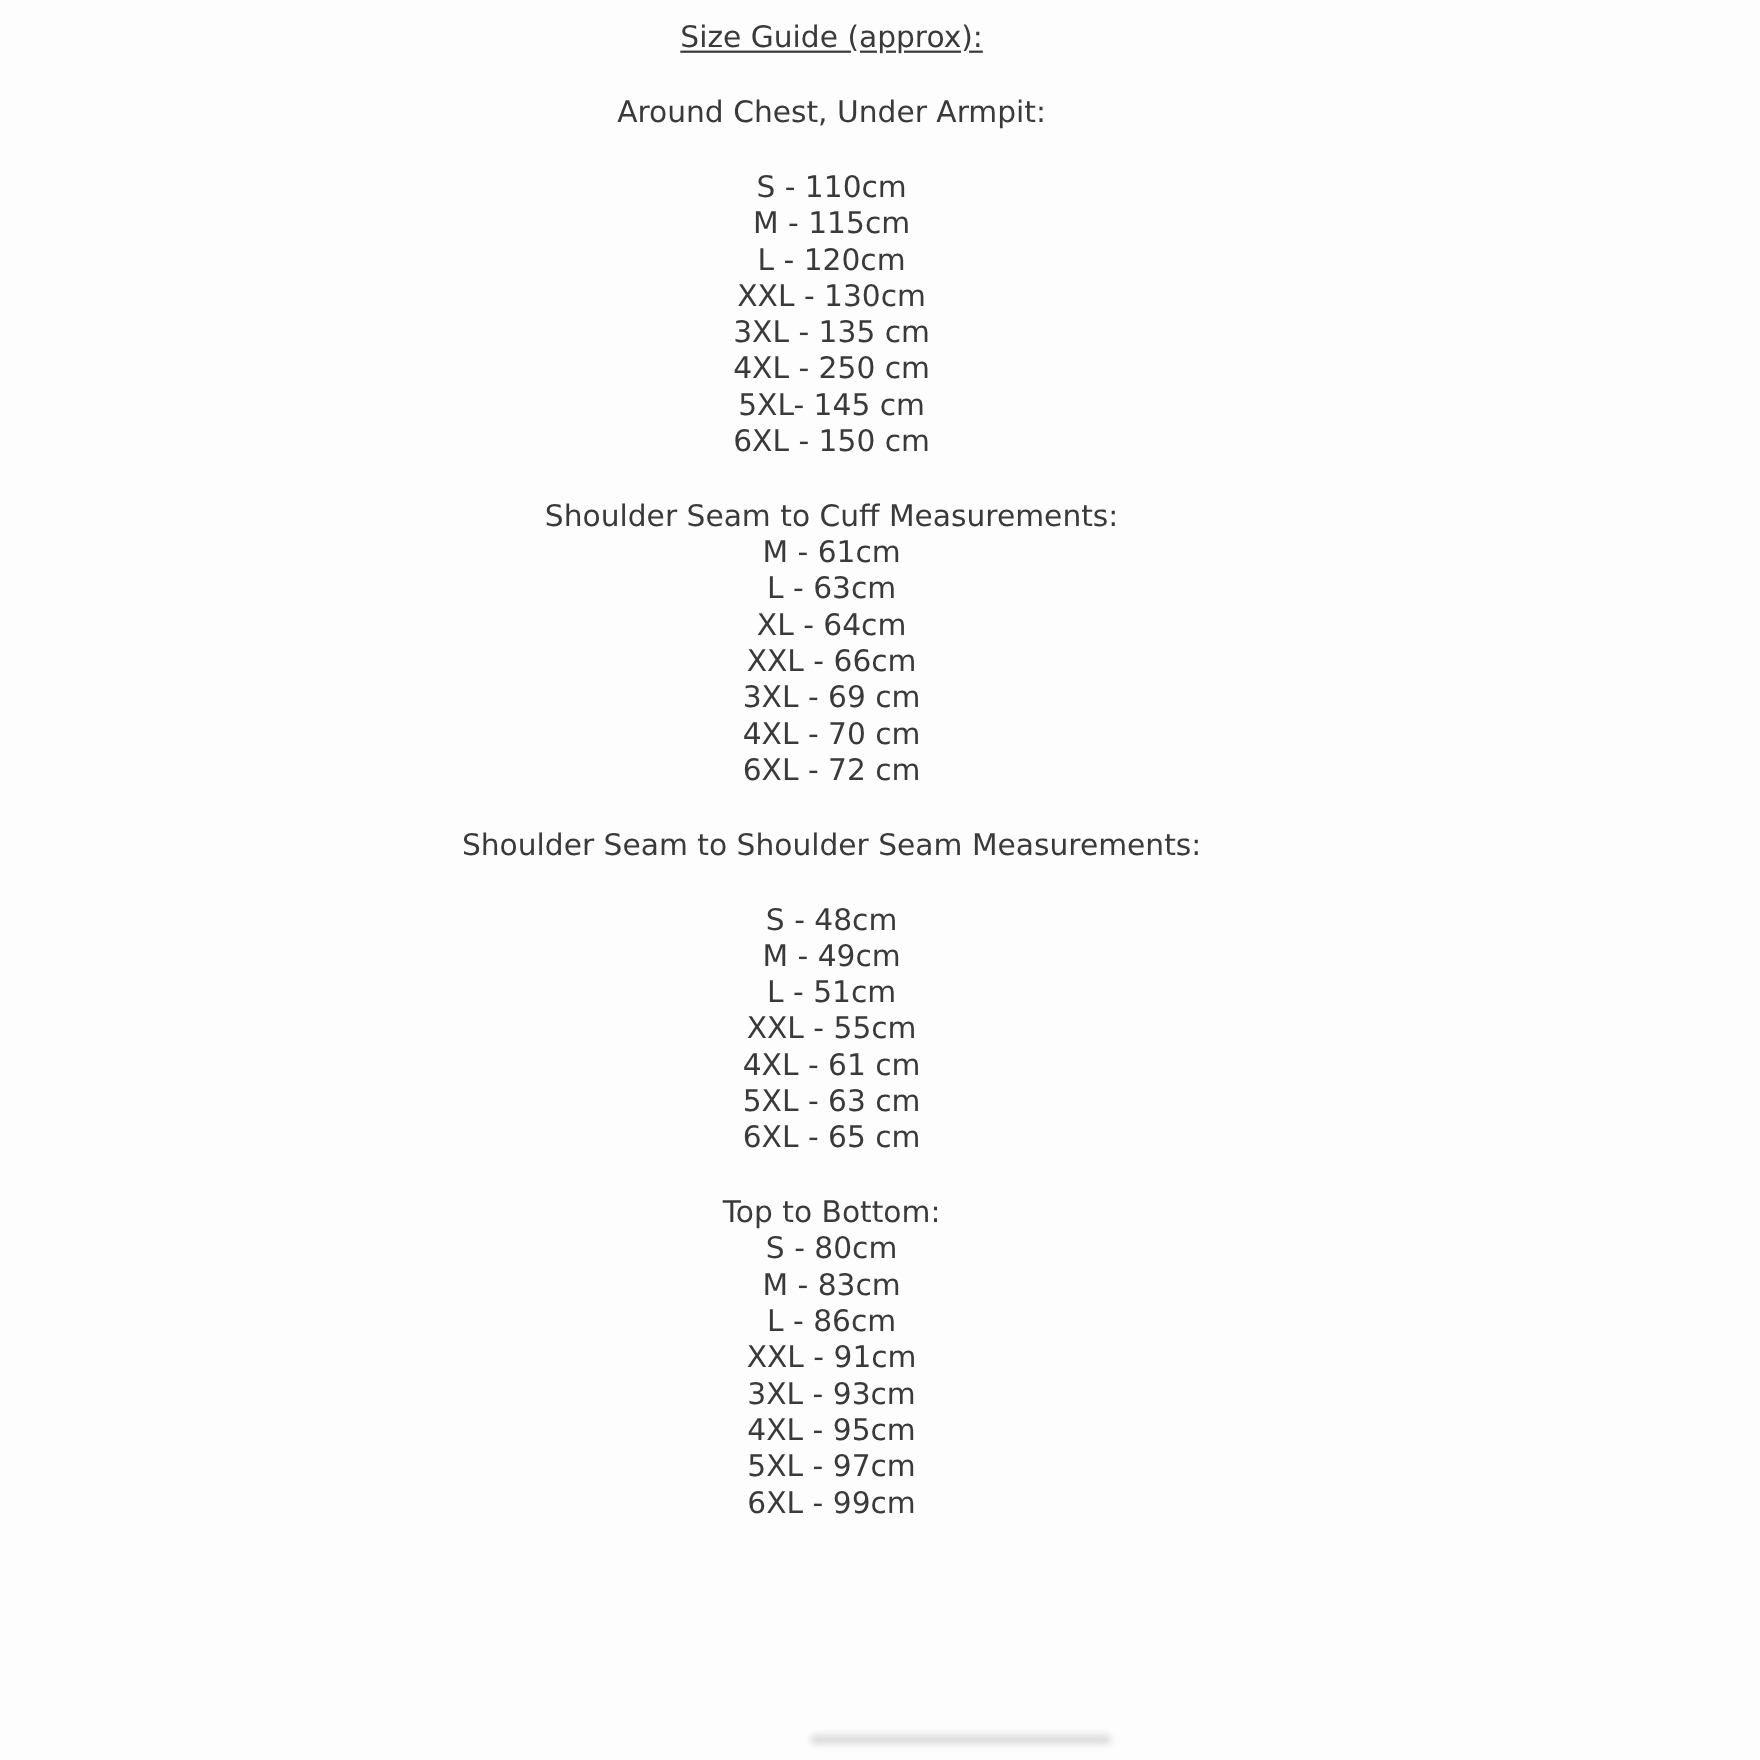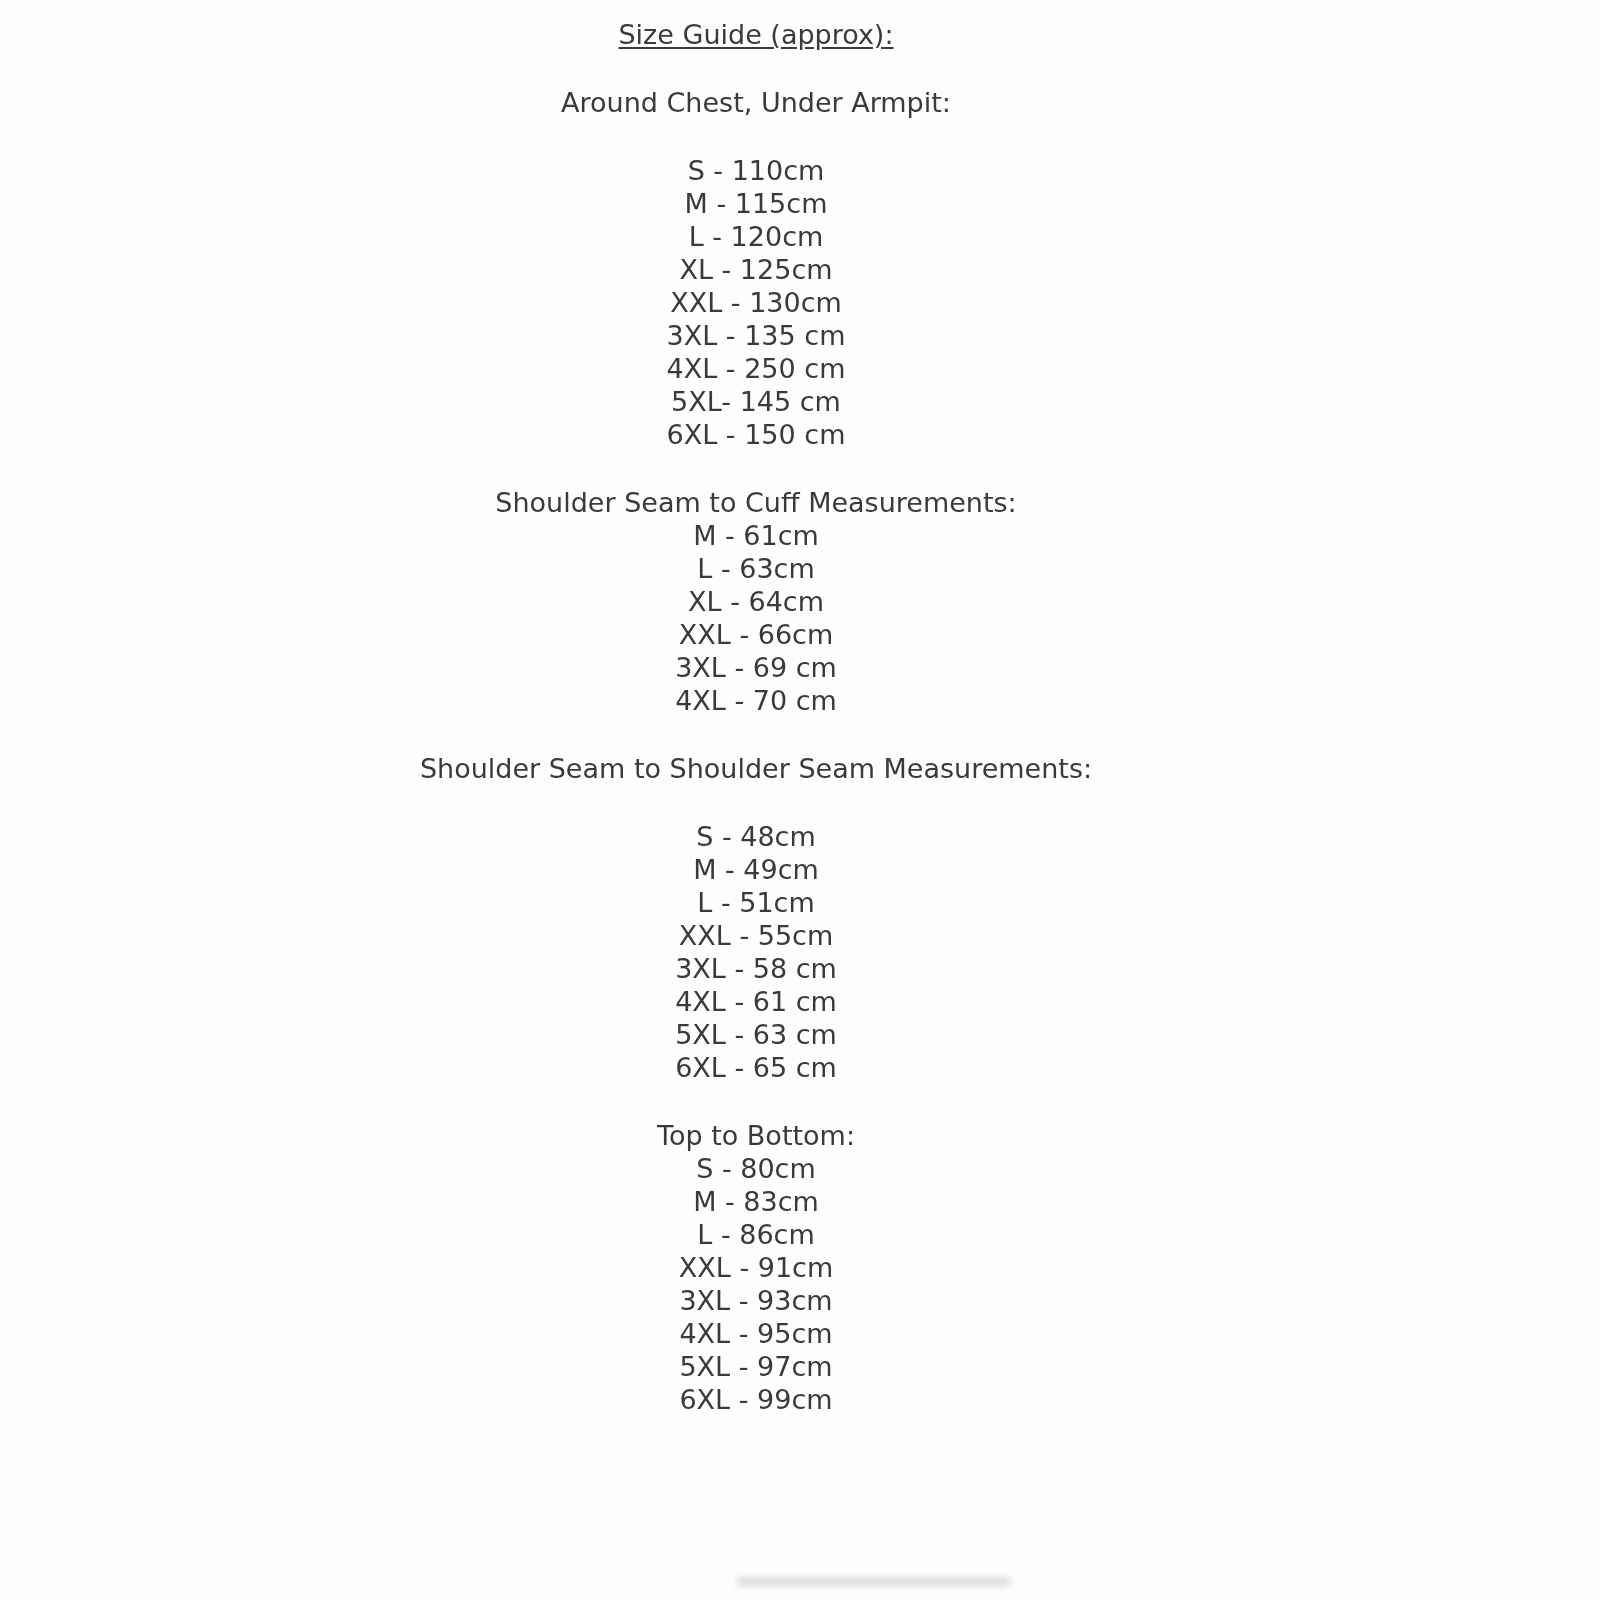--- a/index.html
+++ b/index.html
@@ -51,42 +51,41 @@
 
 <div class="page">
   <div class="line title">Size Guide (approx):</div>
   <div class="blank"></div>
   <div id="sections">
       <div class="line heading">Around Chest, Under Armpit:</div>
       <div class="blank"></div>
       <div class="line">S - 110cm</div>
       <div class="line">M - 115cm</div>
       <div class="line">L - 120cm</div>
-      <div class="line">XL - 125cm</div>
       <div class="line">XXL - 130cm</div>
       <div class="line">3XL - 135 cm</div>
       <div class="line">4XL - 250 cm</div>
       <div class="line">5XL- 145 cm</div>
       <div class="line">6XL - 150 cm</div>
       <div class="blank"></div>
       <div class="line heading">Shoulder Seam to Cuff Measurements:</div>
       <div class="line">M - 61cm</div>
       <div class="line">L - 63cm</div>
       <div class="line">XL - 64cm</div>
       <div class="line">XXL - 66cm</div>
       <div class="line">3XL - 69 cm</div>
       <div class="line">4XL - 70 cm</div>
+      <div class="line">6XL - 72 cm</div>
       <div class="blank"></div>
       <div class="line heading">Shoulder Seam to Shoulder Seam Measurements:</div>
       <div class="blank"></div>
       <div class="line">S - 48cm</div>
       <div class="line">M - 49cm</div>
       <div class="line">L - 51cm</div>
       <div class="line">XXL - 55cm</div>
-      <div class="line">3XL - 58 cm</div>
       <div class="line">4XL - 61 cm</div>
       <div class="line">5XL - 63 cm</div>
       <div class="line">6XL - 65 cm</div>
       <div class="blank"></div>
       <div class="line heading">Top to Bottom:</div>
       <div class="line">S - 80cm</div>
       <div class="line">M - 83cm</div>
       <div class="line">L - 86cm</div>
       <div class="line">XXL - 91cm</div>
       <div class="line">3XL - 93cm</div>

